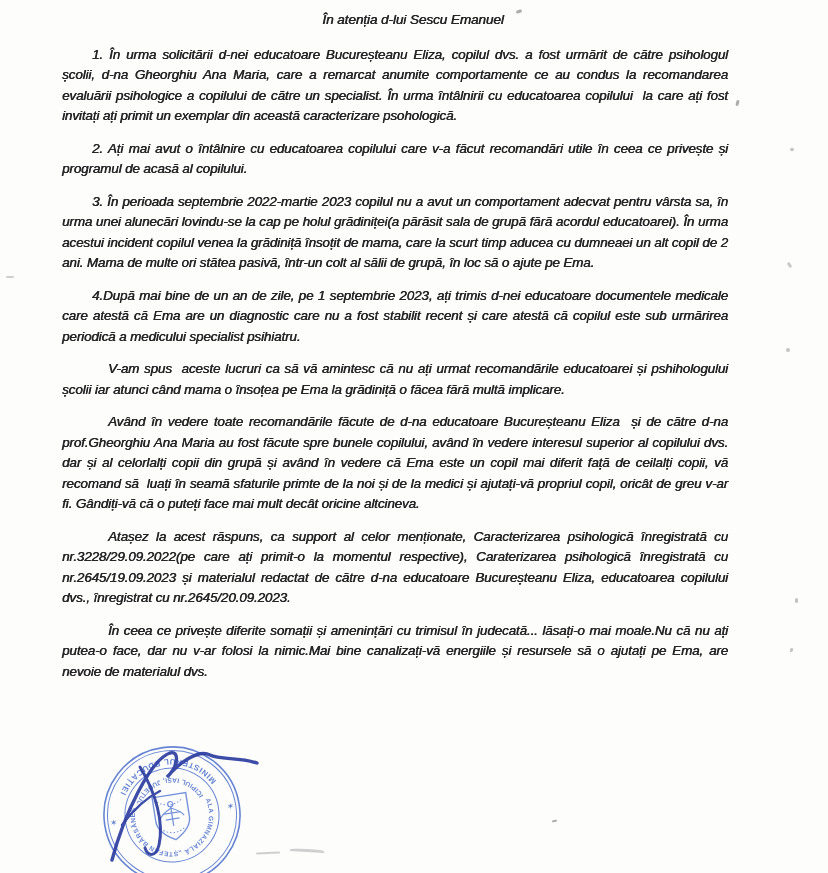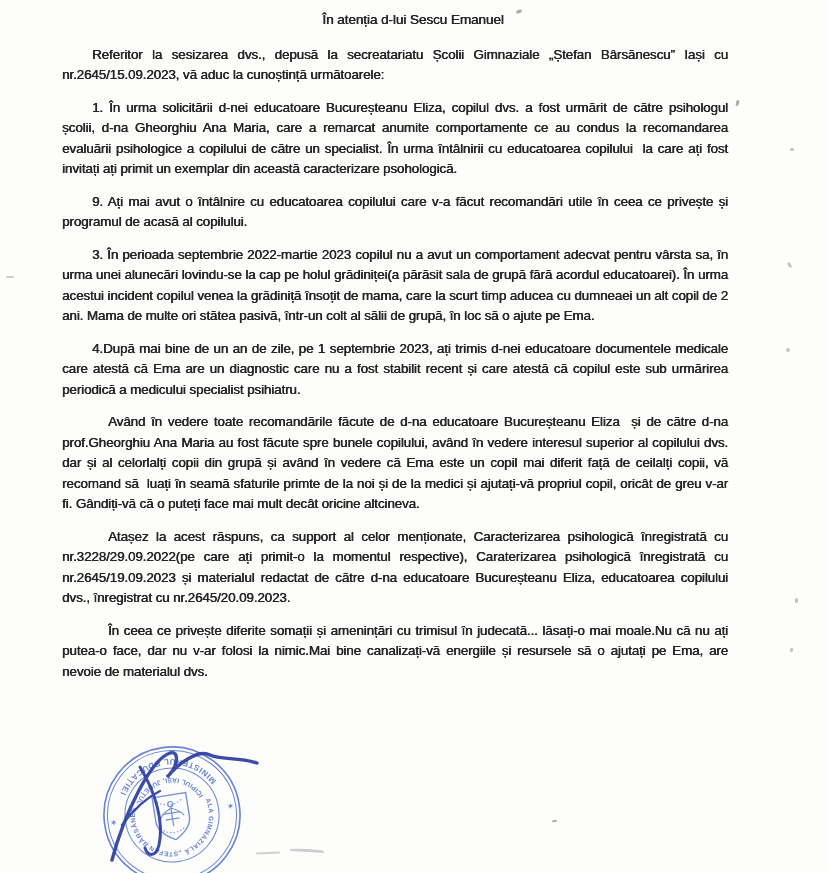--- a/index.html
+++ b/index.html
@@ -18,20 +18,21 @@
   .textblock{
     position:absolute;
     left:62px;top:10px;
     width:666px;
     font-size:13.4px;
     line-height:20.5px;
     letter-spacing:-0.1px;
     color:#262626;
     text-shadow:0.45px 0 0 currentColor, 0 0 0.5px rgba(20,20,20,.35);
     filter:blur(.15px);
+    font-style:italic;
   }
   .doc-title{
     position:relative;left:18px;
     text-align:center;
     margin:0 0 14px 0;
     font-size:13.6px;
     font-weight:400;
   }
   .para{
     margin:0 0 12px 0;
@@ -52,25 +53,25 @@
   .dash{position:absolute;background:#c3c3c3;border-radius:2px;opacity:.8;}
 </style>
 </head>
 <body>
 
 <div class="page">
 
   <div class="textblock">
 
     <p class="doc-title">În atenția d-lui Sescu Emanuel</p>
-    <p class="para ind-s">Referitor la sesizarea dvs., depusă la secreatariatu Școlii Gimnaziale „Ștefan Bârsănescu” Iași cu nr.2645/15.09.2023, vă aduc la cunoștință următoarele:</p>
     <p class="para ind-s">1. În urma solicitării d-nei educatoare Bucureșteanu Eliza, copilul dvs. a fost urmărit de către psihologul școlii, d-na Gheorghiu Ana Maria, care a remarcat anumite comportamente ce au condus la recomandarea evaluării psihologice a copilului de către un specialist. În urma întâlnirii cu educatoarea copilului  la care ați fost invitați ați primit un exemplar din această caracterizare psohologică.</p>
-    <p class="para ind-s">9. Ați mai avut o întâlnire cu educatoarea copilului care v-a făcut recomandări utile în ceea ce privește și programul de acasă al copilului.</p>
+    <p class="para ind-s">2. Ați mai avut o întâlnire cu educatoarea copilului care v-a făcut recomandări utile în ceea ce privește și programul de acasă al copilului.</p>
     <p class="para ind-s">3. În perioada septembrie 2022-martie 2023 copilul nu a avut un comportament adecvat pentru vârsta sa, în urma unei alunecări lovindu-se la cap pe holul grădiniței(a părăsit sala de grupă fără acordul educatoarei). În urma acestui incident copilul venea la grădiniță însoțit de mama, care la scurt timp aducea cu dumneaei un alt copil de 2 ani. Mama de multe ori stătea pasivă, într-un colt al sălii de grupă, în loc să o ajute pe Ema.</p>
     <p class="para ind-s">4.După mai bine de un an de zile, pe 1 septembrie 2023, ați trimis d-nei educatoare documentele medicale care atestă că Ema are un diagnostic care nu a fost stabilit recent și care atestă că copilul este sub urmărirea periodică a medicului specialist psihiatru.</p>
+    <p class="para ind-l">V-am spus  aceste lucruri ca să vă amintesc că nu ați urmat recomandările educatoarei și pshihologului școlii iar atunci când mama o însoțea pe Ema la grădiniță o făcea fără multă implicare.</p>
     <p class="para ind-l">Având în vedere toate recomandările făcute de d-na educatoare Bucureșteanu Eliza  și de către d-na prof.Gheorghiu Ana Maria au fost făcute spre bunele copilului, având în vedere interesul superior al copilului dvs. dar și al celorlalți copii din grupă și având în vedere că Ema este un copil mai diferit față de ceilalți copii, vă recomand să  luați în seamă sfaturile primte de la noi și de la medici și ajutați-vă propriul copil, oricât de greu v-ar fi. Gândiți-vă că o puteți face mai mult decât oricine altcineva.</p>
     <p class="para ind-l">Atașez la acest răspuns, ca support al celor menționate, Caracterizarea psihologică înregistrată cu nr.3228/29.09.2022(pe care ați primit-o la momentul respective), Caraterizarea psihologică înregistrată cu nr.2645/19.09.2023 și materialul redactat de către d-na educatoare Bucureșteanu Eliza, educatoarea copilului dvs., înregistrat cu nr.2645/20.09.2023.</p>
     <p class="para ind-l">În ceea ce privește diferite somații și amenințări cu trimisul în judecată... lăsați-o mai moale.Nu că nu ați putea-o face, dar nu v-ar folosi la nimic.Mai bine canalizați-vă energiile și resursele să o ajutați pe Ema, are nevoie de materialul dvs.</p>
   </div>
 
   <div class="stamp">
     <svg width="220" height="220" viewBox="0 0 220 220">
       <defs>
         <path id="arc-out-top" d="M 54,94 A 56 56 0 1 1 166,94"></path>
         <path id="arc-out-bottom" d="M 57.4,129.2 A 56 56 0 0 0 162.6,129.2"></path>

